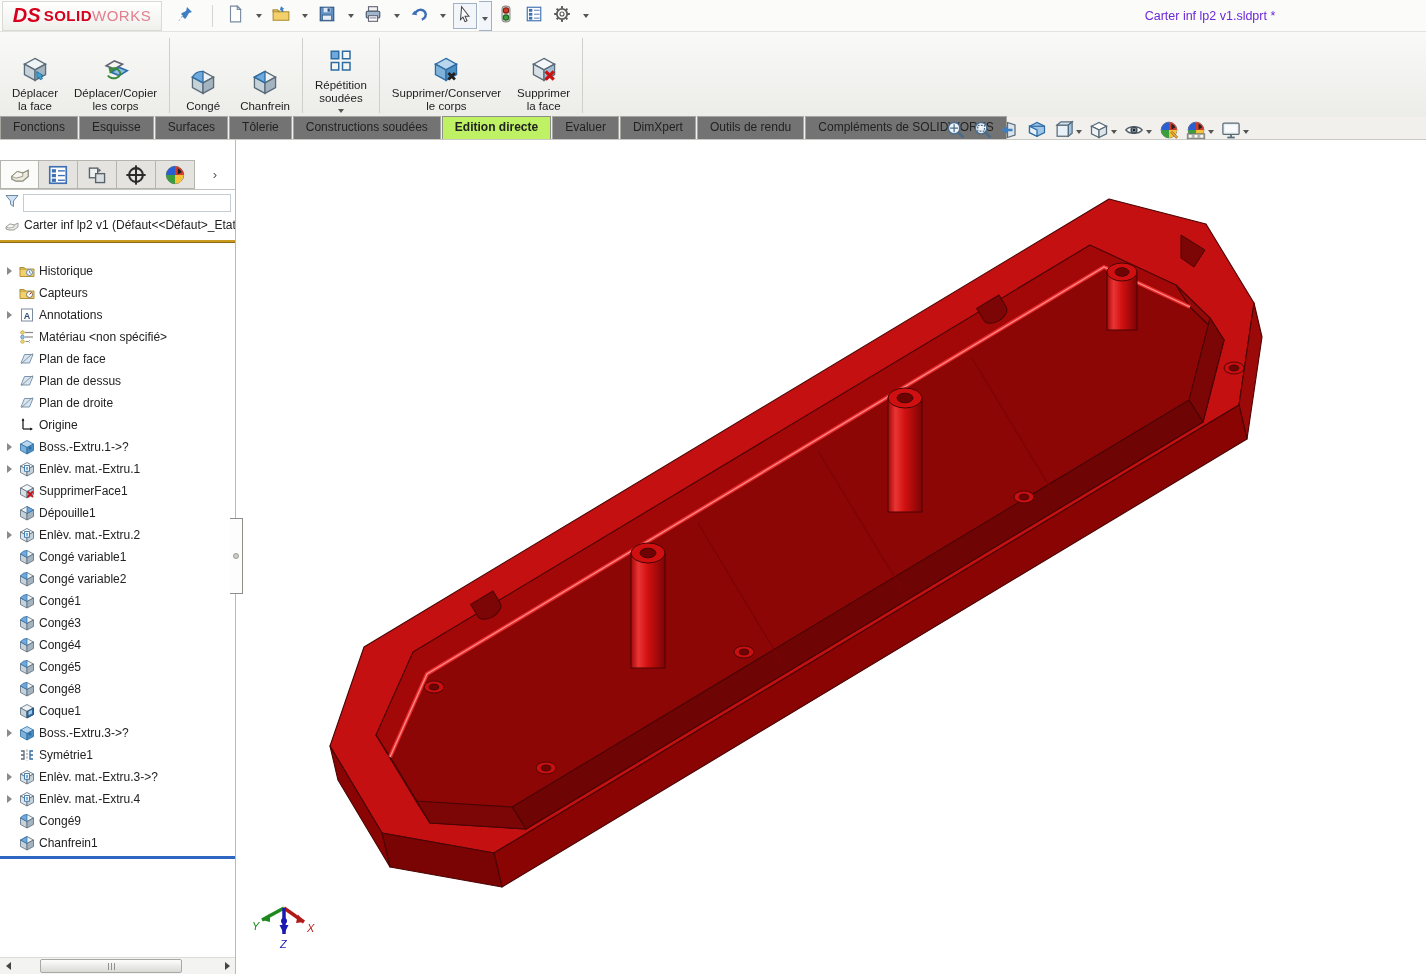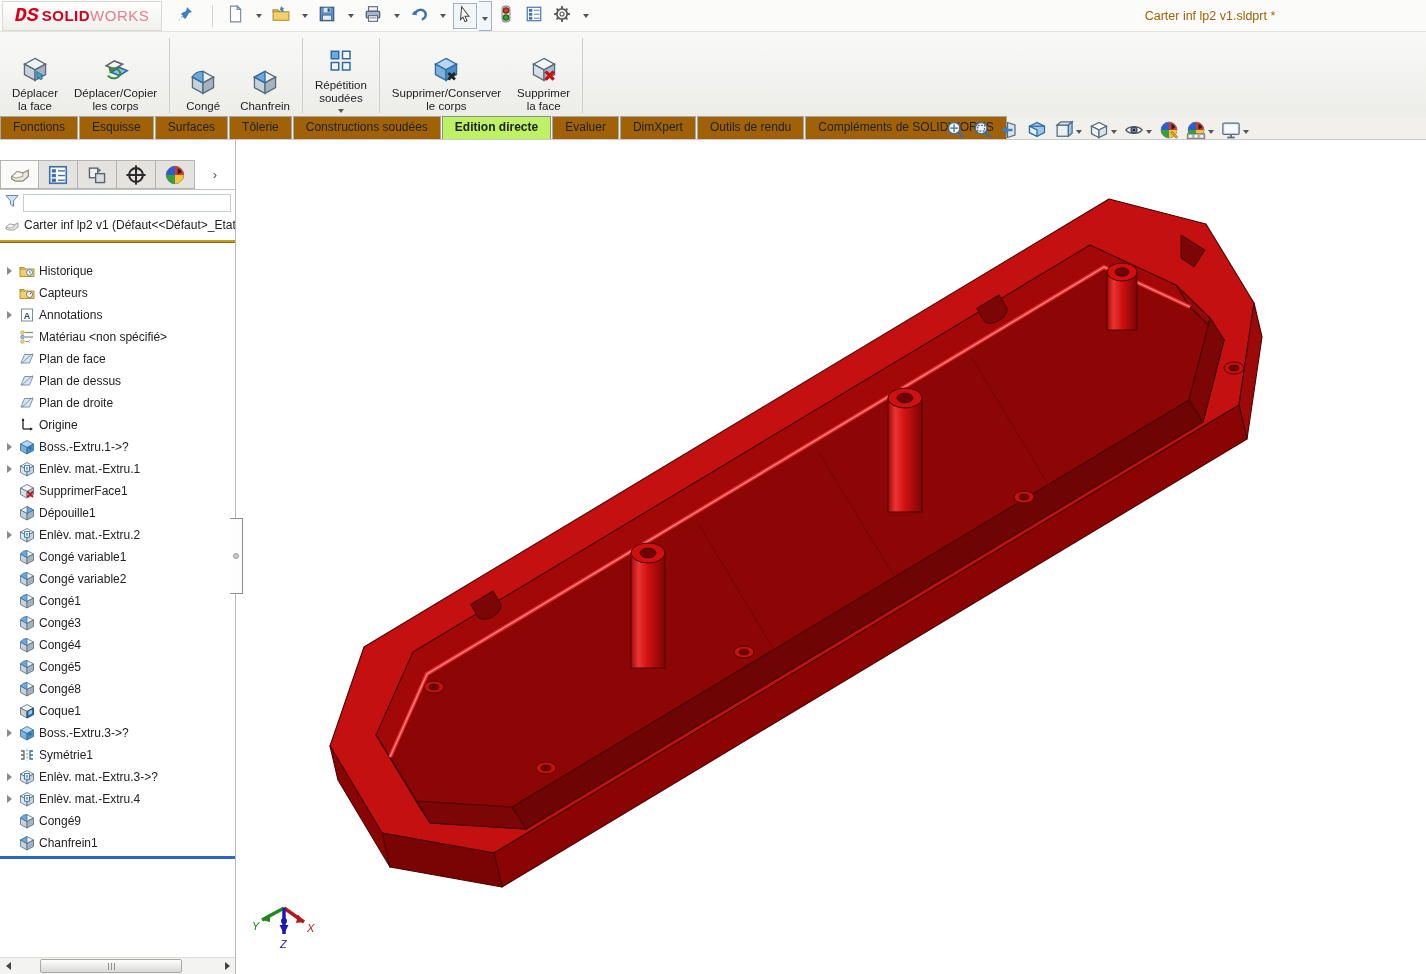--- a/index.html
+++ b/index.html
@@ -5,53 +5,53 @@
   * { box-sizing: border-box; margin:0; padding:0; }
   html,body { width:1426px; height:974px; overflow:hidden;
     font-family:"Liberation Sans", sans-serif; background:#fff; color:#222; }
   #app { width:1426px; height:974px; display:flex; flex-direction:column; position:relative; }
 
   
   .menubar { height:32px; background:#fbfbfa; display:flex; align-items:center; position:relative;
     border-bottom:1px solid #e3e3e0; flex:0 0 32px; }
   .logo { width:160px; height:30px; margin-left:2px; display:flex; align-items:center; justify-content:center;
     border:1px solid #d9d9d6; background:linear-gradient(#ffffff,#efefec); }
-  .logo .ds { font-style:italic; font-weight:bold; font-size:20px; color:#d6001c; margin-right:3px; font-family:Liberation Mono, monospace;}
+  .logo .ds { font-style:italic; font-weight:bold; font-size:20px; color:#d6001c; margin-right:3px; font-family:Liberation Sans, sans-serif;}
   .logo .solid { font-weight:bold; font-size:15px; color:#d6001c; letter-spacing:.5px;}
   .logo .works { font-weight:normal; font-size:15px; color:#e2808f; letter-spacing:.5px;}
   .menus { display:flex; margin-left:20px; }
   .menu-item { padding:6px 14px; font-size:12.5px; color:#222; cursor:default; }
   .pin { margin:0 10px 0 16px; }
   .vsep { width:1px; height:22px; background:#d5d5d2; margin:0 8px; }
   .qtb { display:flex; align-items:center; }
   .qtb-item { display:flex; align-items:center; padding:2px 3px; margin:0 2px; }
   .qtb-item .caret { margin-left:2px; }
   .caret { width:0; height:0; border-left:3.5px solid transparent; border-right:3.5px solid transparent;
     border-top:4px solid #555; display:inline-block; }
   .cursor-box { border:1px solid #9fb2c8; background:#f2f6fb; padding:1px 2px; display:flex; align-items:center;}
   .cursor-caret-box { border:1px solid #9fb2c8; border-left:none; background:#f2f6fb; padding:5px 3px;}
-  .doc-title { position:absolute; left:1020px; width:380px; text-align:center; font-size:12.5px; color:#a16207; }
+  .doc-title { position:absolute; left:1020px; width:380px; text-align:center; font-size:12.5px; color:#6d28d9; }
 
   
   .ribbon { height:85px; flex:0 0 85px; background:linear-gradient(#f9f9f7,#ecece9);
     display:flex; align-items:stretch; padding:4px 2px 2px 4px; }
   .rgroup { display:flex; align-items:stretch; }
   .rsep { width:1px; background:#cfcfcb; margin:2px 4px; }
   .rbtn { min-width:58px; padding:3px 7px 1px 7px; display:flex; flex-direction:column; align-items:center;
     justify-content:flex-end; font-size:11.5px; color:#1d1d1d; line-height:13px; text-align:center; cursor:default; border:1px solid transparent;}
   .rbtn .ricon { height:32px; display:flex; align-items:center; justify-content:center; margin-bottom:2px;}
   .rbtn.disabled { color:#a8a8a5; pointer-events:none; }
   .rbtn.disabled svg { filter:grayscale(1); opacity:.45; }
   .rbtn .caret { margin-top:4px; }
 
   
   .tabbar { height:23px; flex:0 0 23px; background:#f1f0ed; display:flex; align-items:flex-end; position:relative;
     border-bottom:1px solid #c9c9c5; }
   .tabs { display:flex; height:23px; }
-  .ctab { padding:3px 12px 3px 12px; font-size:12px; background:#a16207; border:1px solid #a7a7a2; border-bottom:none;
+  .ctab { padding:3px 12px 3px 12px; font-size:12px; background:#737373; border:1px solid #a7a7a2; border-bottom:none;
     margin-right:1px; color:#222; cursor:default; white-space:nowrap; }
   .ctab.active { background:#bef264; font-weight:bold; border-color:#8f8f8a; }
   .headsup { position:absolute; right:176px; top:2px; display:flex; align-items:center; gap:5px; }
   .hu-item { display:flex; align-items:center; gap:2px; padding:1px; }
 
   
   #main { flex:1; display:flex; position:relative; background:#fff; }
 
   
   .panel { width:236px; flex:0 0 236px; border-right:1px solid #b9b9b5; display:flex; flex-direction:column;

